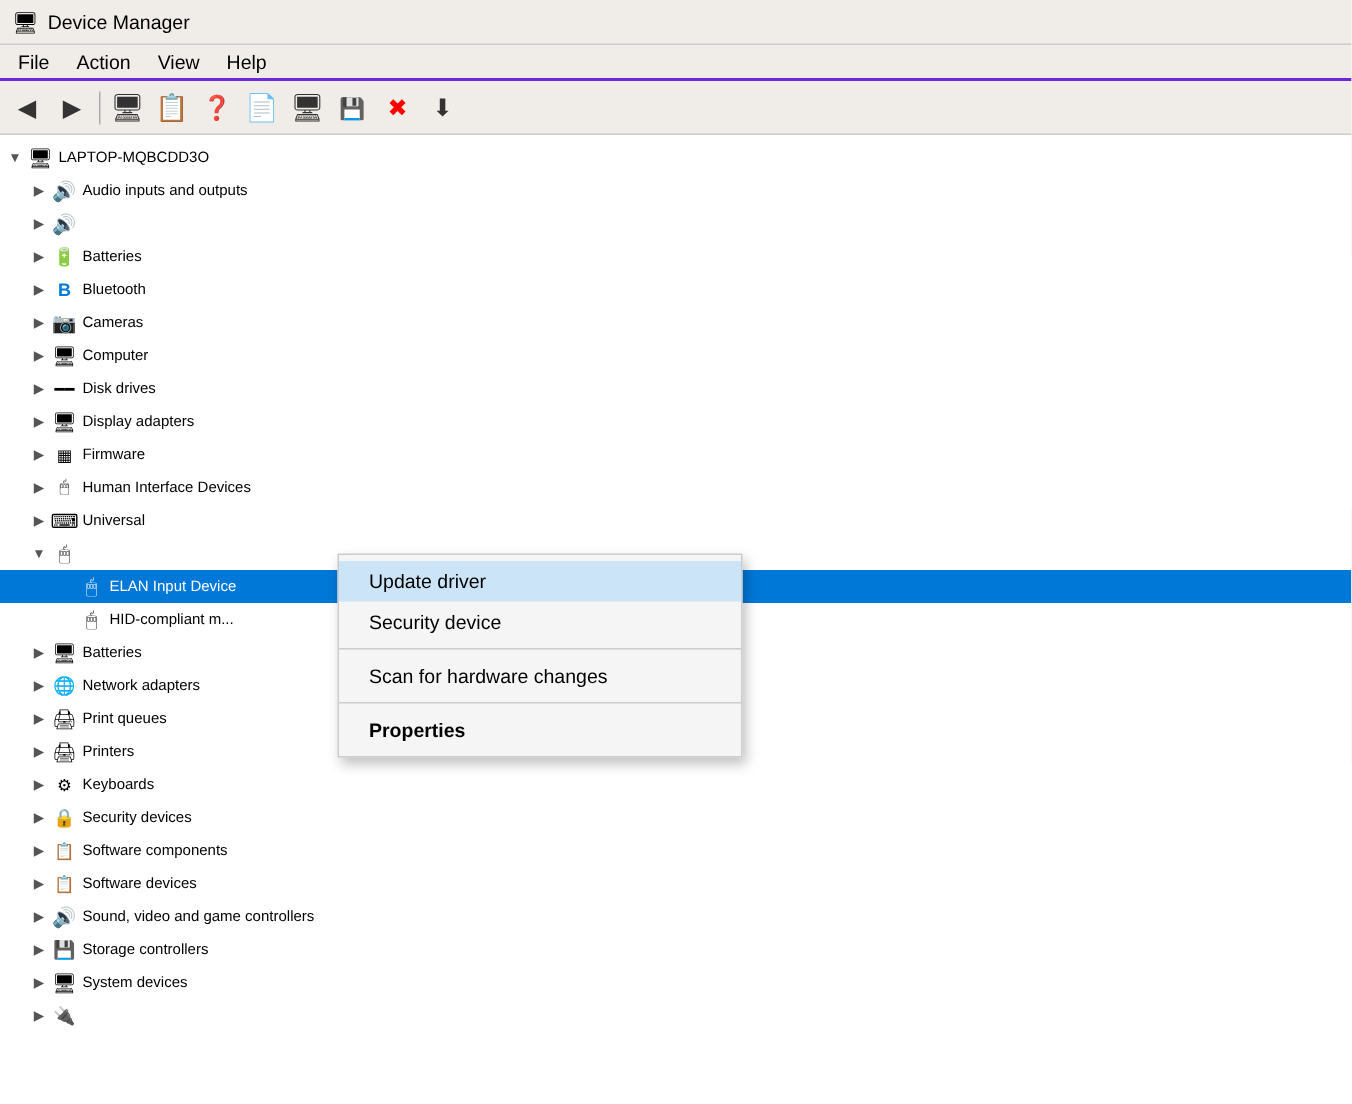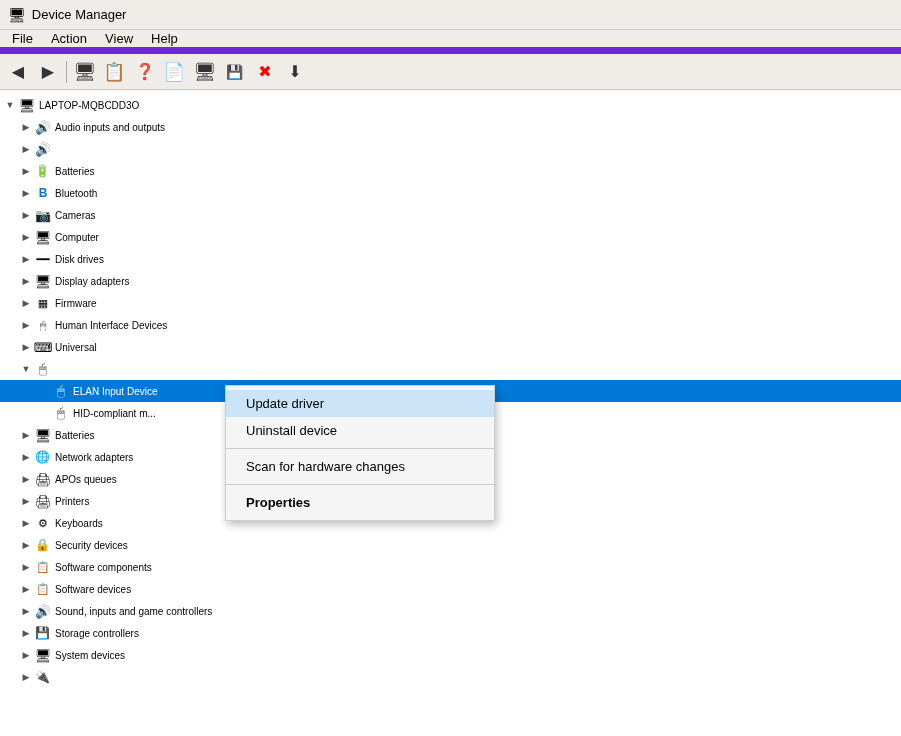--- a/index.html
+++ b/index.html
@@ -23,21 +23,21 @@
       border-bottom: 1px solid #ccc;
     }
 
     
     .menu-bar {
       background: #f0ece8;
       height: 24px;
       display: flex;
       align-items: center;
       padding: 0 4px;
-      border-bottom: 7px solid #6d28d9;
+      border-bottom: 2px solid #6d28d9;
       gap: 2px;
     }
     .menu-item {
       padding: 2px 8px;
       cursor: pointer;
       font-size: 13px;
       color: #000;
       border-radius: 2px;
     }
 
@@ -118,21 +118,21 @@
 
     
     .indent-0 { padding-left: 2px; }
     .indent-1 { padding-left: 18px; }
     .indent-2 { padding-left: 36px; }
 
     
     .context-menu {
       position: absolute;
       left: 225px;
-      top: 295px;
+      top: 279px;
       width: 270px;
       background: #f5f5f5;
       border: 1px solid #ccc;
       box-shadow: 2px 4px 8px rgba(0,0,0,0.25);
       z-index: 100;
       padding: 4px 0;
     }
     .ctx-item {
       display: flex;
       align-items: center;
@@ -277,21 +277,21 @@
 
     <div class="tree-item indent-1">
       <span class="tree-toggle">▶</span>
       <span class="tree-icon" style="font-size:12px;">🌐</span>
       <span class="tree-label">Network adapters</span>
     </div>
 
     <div class="tree-item indent-1">
       <span class="tree-toggle">▶</span>
       <span class="tree-icon">🖨</span>
-      <span class="tree-label">APOs queues</span>
+      <span class="tree-label">Print queues</span>
     </div>
 
     <div class="tree-item indent-1">
       <span class="tree-toggle">▶</span>
       <span class="tree-icon">🖨</span>
       <span class="tree-label">Printers</span>
     </div>
 
     <div class="tree-item indent-1">
       <span class="tree-toggle">▶</span>
@@ -313,21 +313,21 @@
 
     <div class="tree-item indent-1">
       <span class="tree-toggle">▶</span>
       <span class="tree-icon" style="font-size:11px;">📋</span>
       <span class="tree-label">Software devices</span>
     </div>
 
     <div class="tree-item indent-1">
       <span class="tree-toggle">▶</span>
       <span class="tree-icon">🔊</span>
-      <span class="tree-label">Sound, inputs and game controllers</span>
+      <span class="tree-label">Sound, video and game controllers</span>
     </div>
 
     <div class="tree-item indent-1">
       <span class="tree-toggle">▶</span>
       <span class="tree-icon" style="font-size:12px;">💾</span>
       <span class="tree-label">Storage controllers</span>
     </div>
 
     <div class="tree-item indent-1">
       <span class="tree-toggle">▶</span>
@@ -337,20 +337,20 @@
 
     <div class="tree-item indent-1">
       <span class="tree-toggle">▶</span>
       <span class="tree-icon" style="font-size:12px;">🔌</span>
     </div>
 
   </div>
 
   <div class="context-menu">
     <div class="ctx-item highlighted">Update driver</div>
-    <div class="ctx-item">Uninstall device</div>
+    <div class="ctx-item">Security device</div>
     <div class="ctx-separator"></div>
     <div class="ctx-item">Scan for hardware changes</div>
     <div class="ctx-separator"></div>
     <div class="ctx-item bold">Properties</div>
   </div>
 
 </div>
 
 </body></html>

